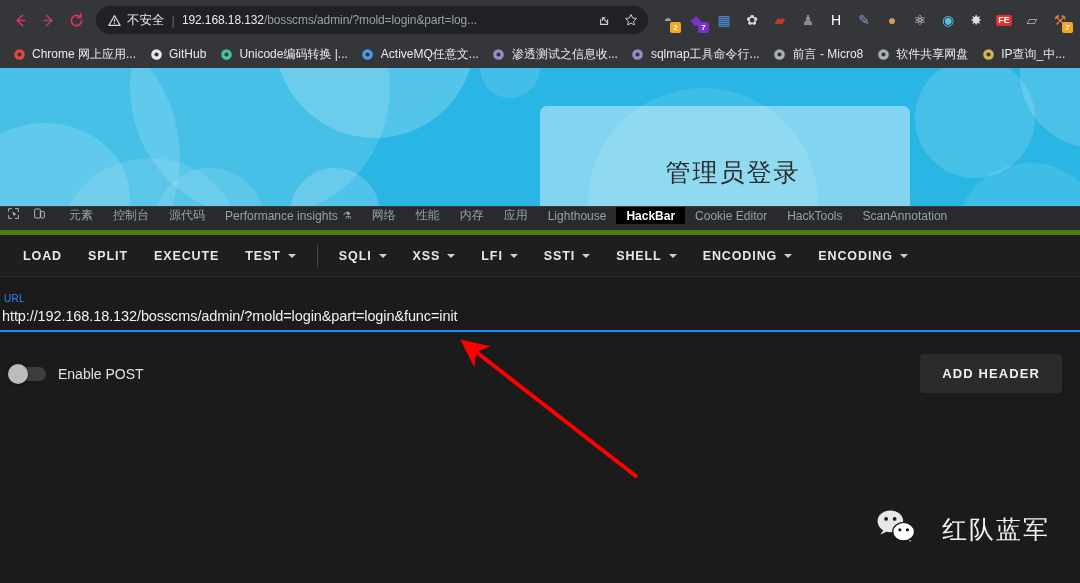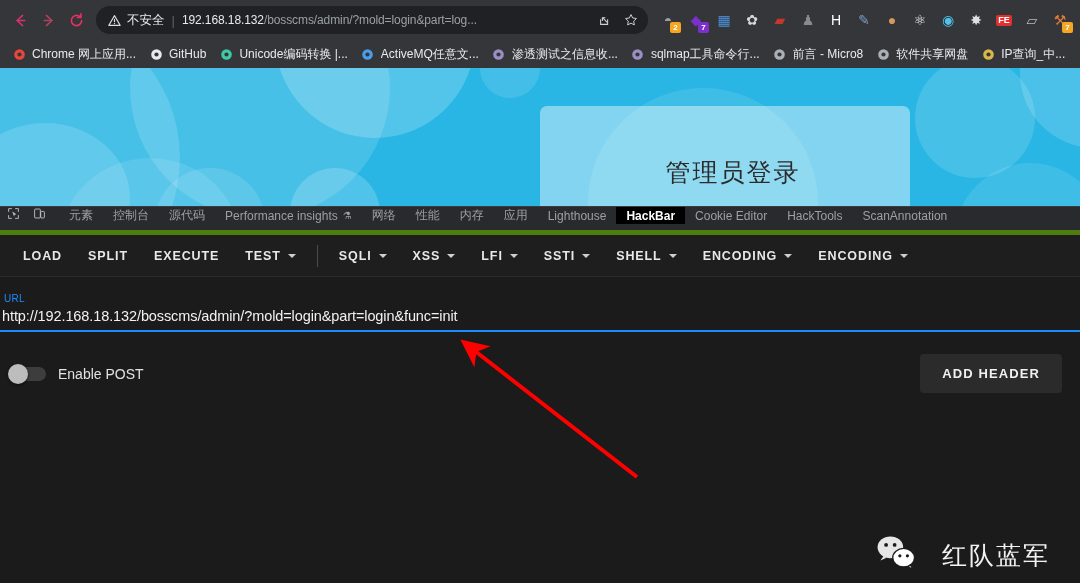--- a/index.html
+++ b/index.html
@@ -89,21 +89,21 @@
   .toggle .knob{ position:absolute; left:-2px; top:-3px; width:20px; height:20px; border-radius:50%;
     background:#bdbdbd; box-shadow:0 1px 3px rgba(0,0,0,.5); }
   .toggle-label{ color:#e2e2e2; font-size:14px; }
   .addheader{ background:#2b2b2b; color:#f0f0f0; font-size:13px; font-weight:bold;
     letter-spacing:1.1px; padding:12px 22px; border-radius:4px; }
 
   
   .arrow{ position:absolute; left:0; top:0; width:1080px; height:583px; pointer-events:none; z-index:20; }
 
   
-  .watermark{ position:absolute; right:30px; bottom:8px; display:flex; align-items:center; gap:24px; z-index:15;text-align:right; }
+  .watermark{ position:absolute; right:30px; bottom:34px; display:flex; align-items:center; gap:24px; z-index:15;text-align:right; }
   .wm-text{ color:#f2f2f2; font-size:25px; letter-spacing:2px; font-family:"DejaVu Sans",sans-serif; }
 </style>
 </head>
 <body>
 
 <div id="app">
 
   <div class="chrome">
 
     <div class="omnibar-row">

